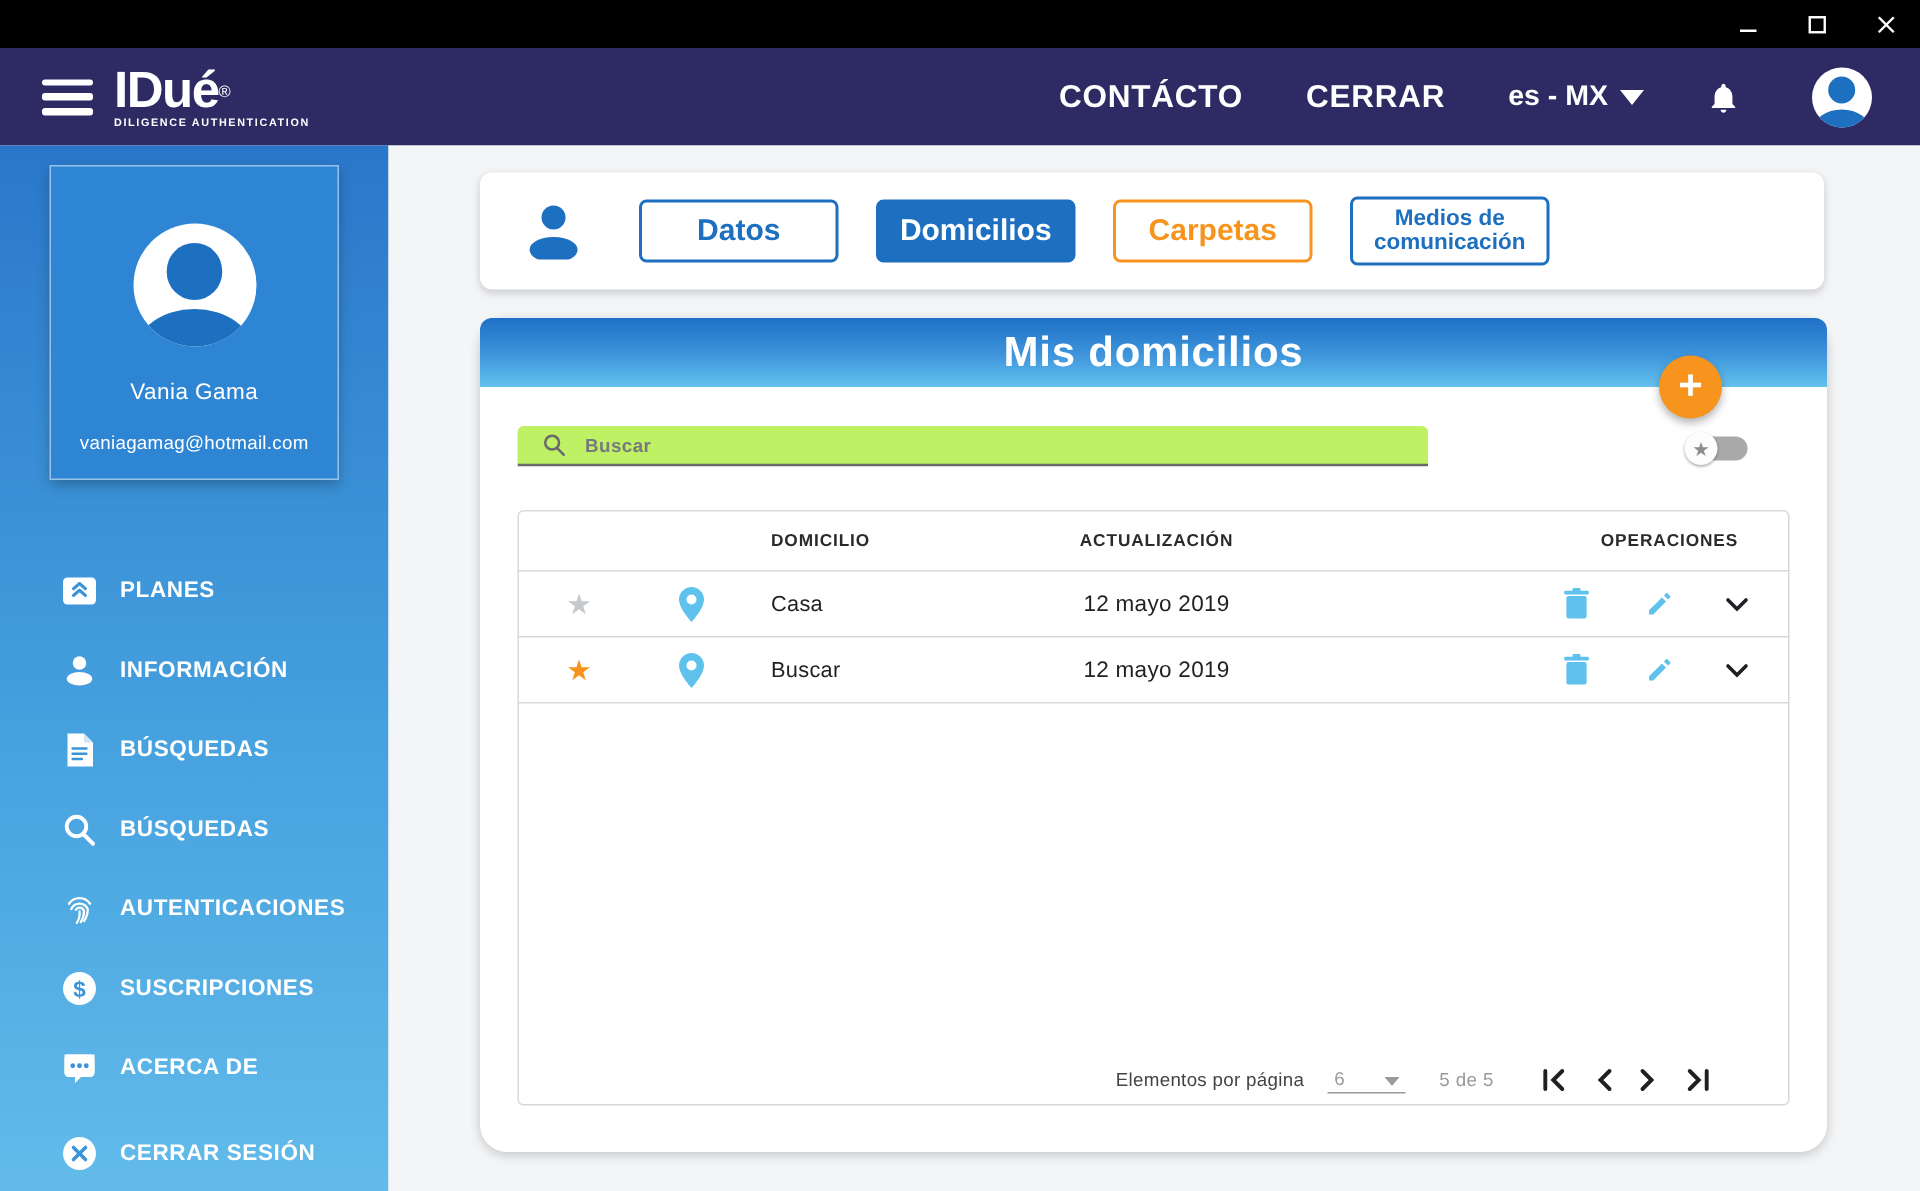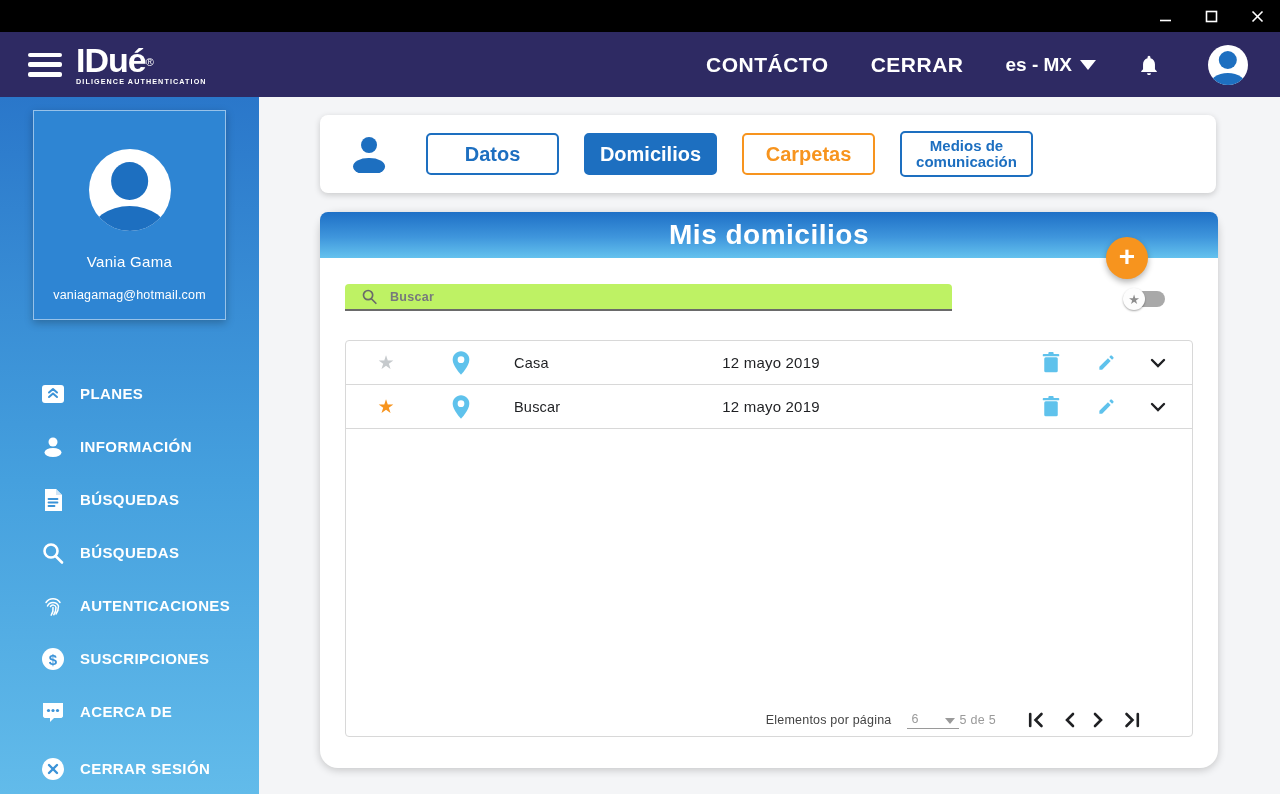--- a/index.html
+++ b/index.html
@@ -157,21 +157,21 @@
 
   .tfill { flex:1; }
   .tfoot {
     height:32px; display:flex; align-items:center; justify-content:flex-end;
     padding-right:50px; color:#3a3a3a;
   }
   .tfoot-label { font-size:12.5px; color:#444; letter-spacing:.2px; }
   .page-size { display:flex; align-items:flex-end; margin-left:16px; border-bottom:1px solid #9a9a9a; padding:0 4px 2px 4px; width:52px; justify-content:space-between; cursor:pointer; }
   .page-size-val { font-size:12.5px; color:#9a9a9a; }
   .page-size-caret { width:0; height:0; border-left:5px solid transparent; border-right:5px solid transparent; border-top:6px solid #9a9a9a; margin-bottom:2px; }
-  .range { font-size:12.5px; color:#9a9a9a; letter-spacing:.3px; }
+  .range { font-size:12.5px; color:#9a9a9a; margin-left:22px; letter-spacing:.3px; }
   .pager { display:flex; align-items:center; margin-left:30px; gap:14px; }
   .pager-btn { background:none; border:none; cursor:pointer; display:flex; padding:2px; }
 </style>
 </head>
 <body>
 
 <div class="titlebar">
   <div class="winbtn">
     <svg width="13" height="13" viewBox="0 0 13 13" stroke-width="1.6">
         <line x1="1" y1="10.5" x2="12" y2="10.5"></line>
@@ -345,20 +345,28 @@
           </svg>
         <input class="search-input" type="text" placeholder="Buscar" style="">
       </div>
       <div class="fav-toggle">
         <span class="track"></span>
         <span class="knob">★</span>
       </div>
     </div>
 
     <div class="table">
+      <div class="trow thead">
+        <span></span>
+          <span></span>
+        <span class="th c3">DOMICILIO</span>
+        <span class="th c4">ACTUALIZACIÓN</span>
+        <span></span>
+        <span class="th ops">OPERACIONES</span>
+      </div>
 
       <div class="trow tr">
         <span class="cell-star">★</span>
         <span class="cell-pin">
           <svg width="20" height="26" viewBox="0 0 24 30" fill="#5fc2ec">
               <path d="M12 1C6.5 1 2 5.5 2 11c0 7.4 10 18 10 18s10-10.6 10-18c0-5.5-4.5-10-10-10z"></path>
               <circle cx="12" cy="11" r="4" fill="#fff"></circle>
             </svg>
         </span>
         <span class="cell-name">Casa</span>

